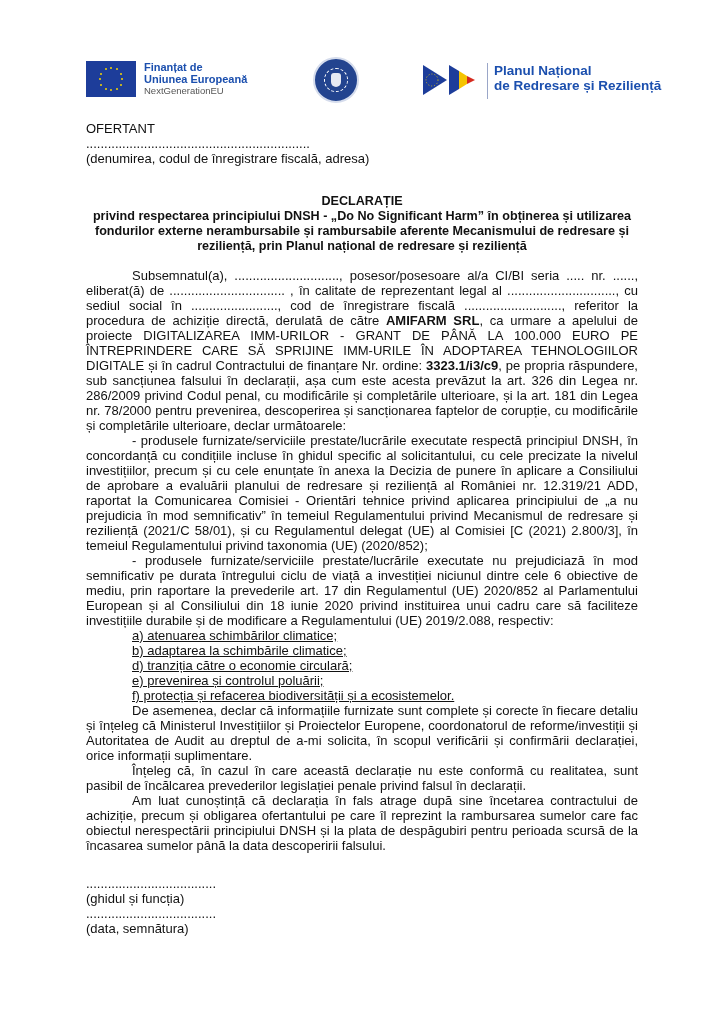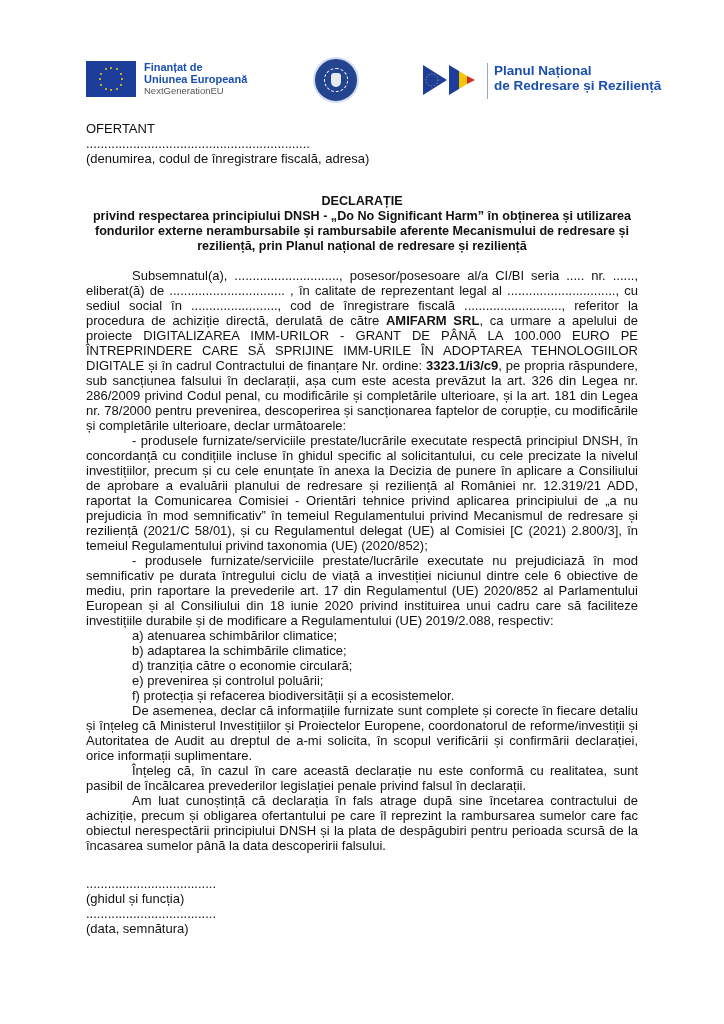--- a/index.html
+++ b/index.html
@@ -27,21 +27,21 @@
 
   
   .block { position: absolute; left: 86px; width: 552px; font-size: 13px; line-height: 15px; }
   .ofertant { top: 121px; }
   .dots { letter-spacing: 0; }
   .title { position: absolute; left: 86px; width: 552px; top: 194px; text-align: center;
            font-weight: bold; font-size: 12.6px; line-height: 15px; }
   .body { top: 268px; text-align: justify; }
   .body p { margin: 0; }
   .indent { text-indent: 46px; }
-  .list { padding-left: 46px; }
+  .list { padding-left: 46px; text-decoration: underline; }
   .sign { top: 876px; }
   b { font-weight: bold; }
 </style>
 </head>
 <body>
 
 <div class="page">
 
   <div class="logos">
     <div class="eu-logo">

